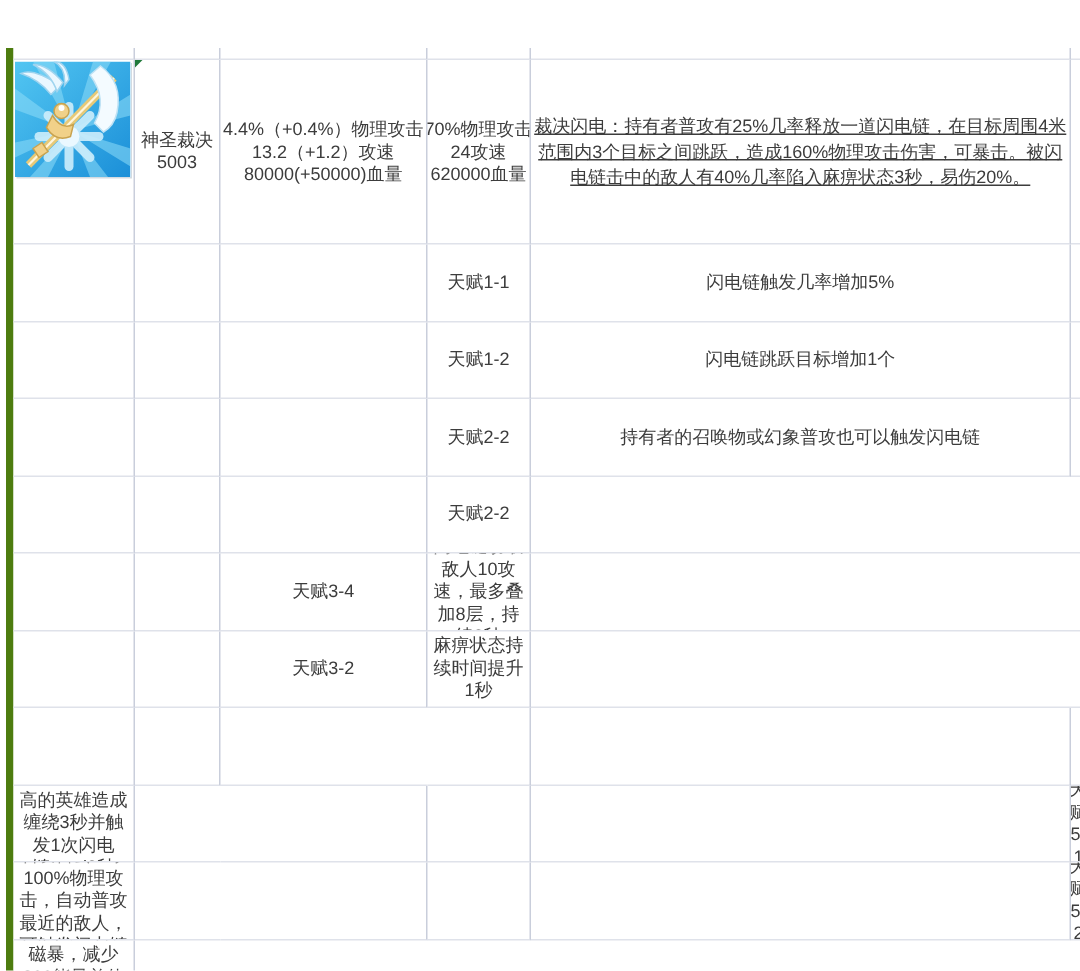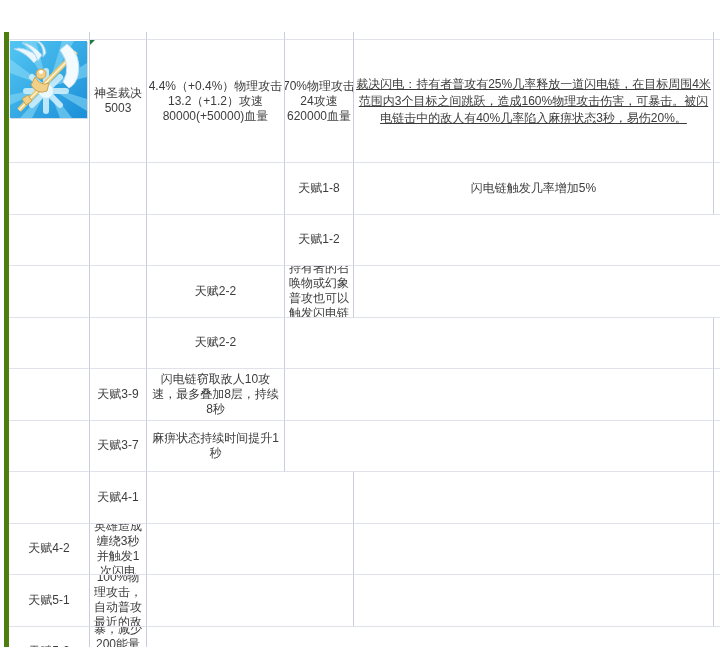--- a/index.html
+++ b/index.html
@@ -126,33 +126,36 @@
     </div>
     <div class="cell desc-cell">
       <div>裁决闪电：持有者普攻有25%几率释放一道闪电链，在目标周围4米范围内3个目标之间跳跃，造成160%物理攻击伤害，可暴击。被闪电链击中的敌人有40%几率陷入麻痹状态3秒，易伤20%。</div>
     </div>
     <div class="cell last-col"></div>
 
   <div class="cell"></div>
   <div class="cell"></div>
   <div class="cell"></div>
   <div class="cell">
-    <div>天赋1-8</div>
+    <div>天赋1-1</div>
   </div>
   <div class="cell talent-desc-cell">
     <div>闪电链触发几率增加5%</div>
   </div>
   <div class="cell last-col"></div>
 
   <div class="cell"></div>
   <div class="cell"></div>
   <div class="cell"></div>
   <div class="cell">
     <div>天赋1-2</div>
   </div>
+  <div class="cell talent-desc-cell">
+    <div>闪电链跳跃目标增加1个</div>
+  </div>
   <div class="cell last-col"></div>
 
   <div class="cell"></div>
   <div class="cell"></div>
   <div class="cell"></div>
   <div class="cell">
     <div>天赋2-2</div>
   </div>
   <div class="cell talent-desc-cell">
     <div>持有者的召唤物或幻象普攻也可以触发闪电链</div>
@@ -164,52 +167,46 @@
   <div class="cell"></div>
   <div class="cell">
     <div>天赋2-2</div>
   </div>
   <div class="cell last-col"></div>
 
   <div class="cell"></div>
   <div class="cell"></div>
   <div class="cell"></div>
   <div class="cell">
-    <div>天赋3-9</div>
+    <div>天赋3-4</div>
   </div>
   <div class="cell talent-desc-cell">
     <div>闪电链窃取敌人10攻速，最多叠加8层，持续8秒</div>
   </div>
   <div class="cell last-col"></div>
 
   <div class="cell"></div>
   <div class="cell"></div>
   <div class="cell"></div>
   <div class="cell">
-    <div>天赋3-7</div>
+    <div>天赋3-2</div>
   </div>
   <div class="cell talent-desc-cell">
     <div>麻痹状态持续时间提升1秒</div>
   </div>
   <div class="cell last-col"></div>
 
   <div class="cell"></div>
   <div class="cell"></div>
   <div class="cell"></div>
-  <div class="cell">
-    <div>天赋4-1</div>
-  </div>
-  <div class="cell last-col"></div>
-
-  <div class="cell"></div>
-  <div class="cell"></div>
-  <div class="cell"></div>
-  <div class="cell">
-    <div>天赋4-2</div>
-  </div>
+  <div class="cell last-col"></div>
+
+  <div class="cell"></div>
+  <div class="cell"></div>
+  <div class="cell"></div>
   <div class="cell talent-desc-cell">
     <div>对敌方攻击最高的英雄造成缠绕3秒并触发1次闪电链，cd8秒</div>
   </div>
   <div class="cell last-col"></div>
 
   <div class="cell"></div>
   <div class="cell"></div>
   <div class="cell"></div>
   <div class="cell">
     <div>天赋5-1</div>

